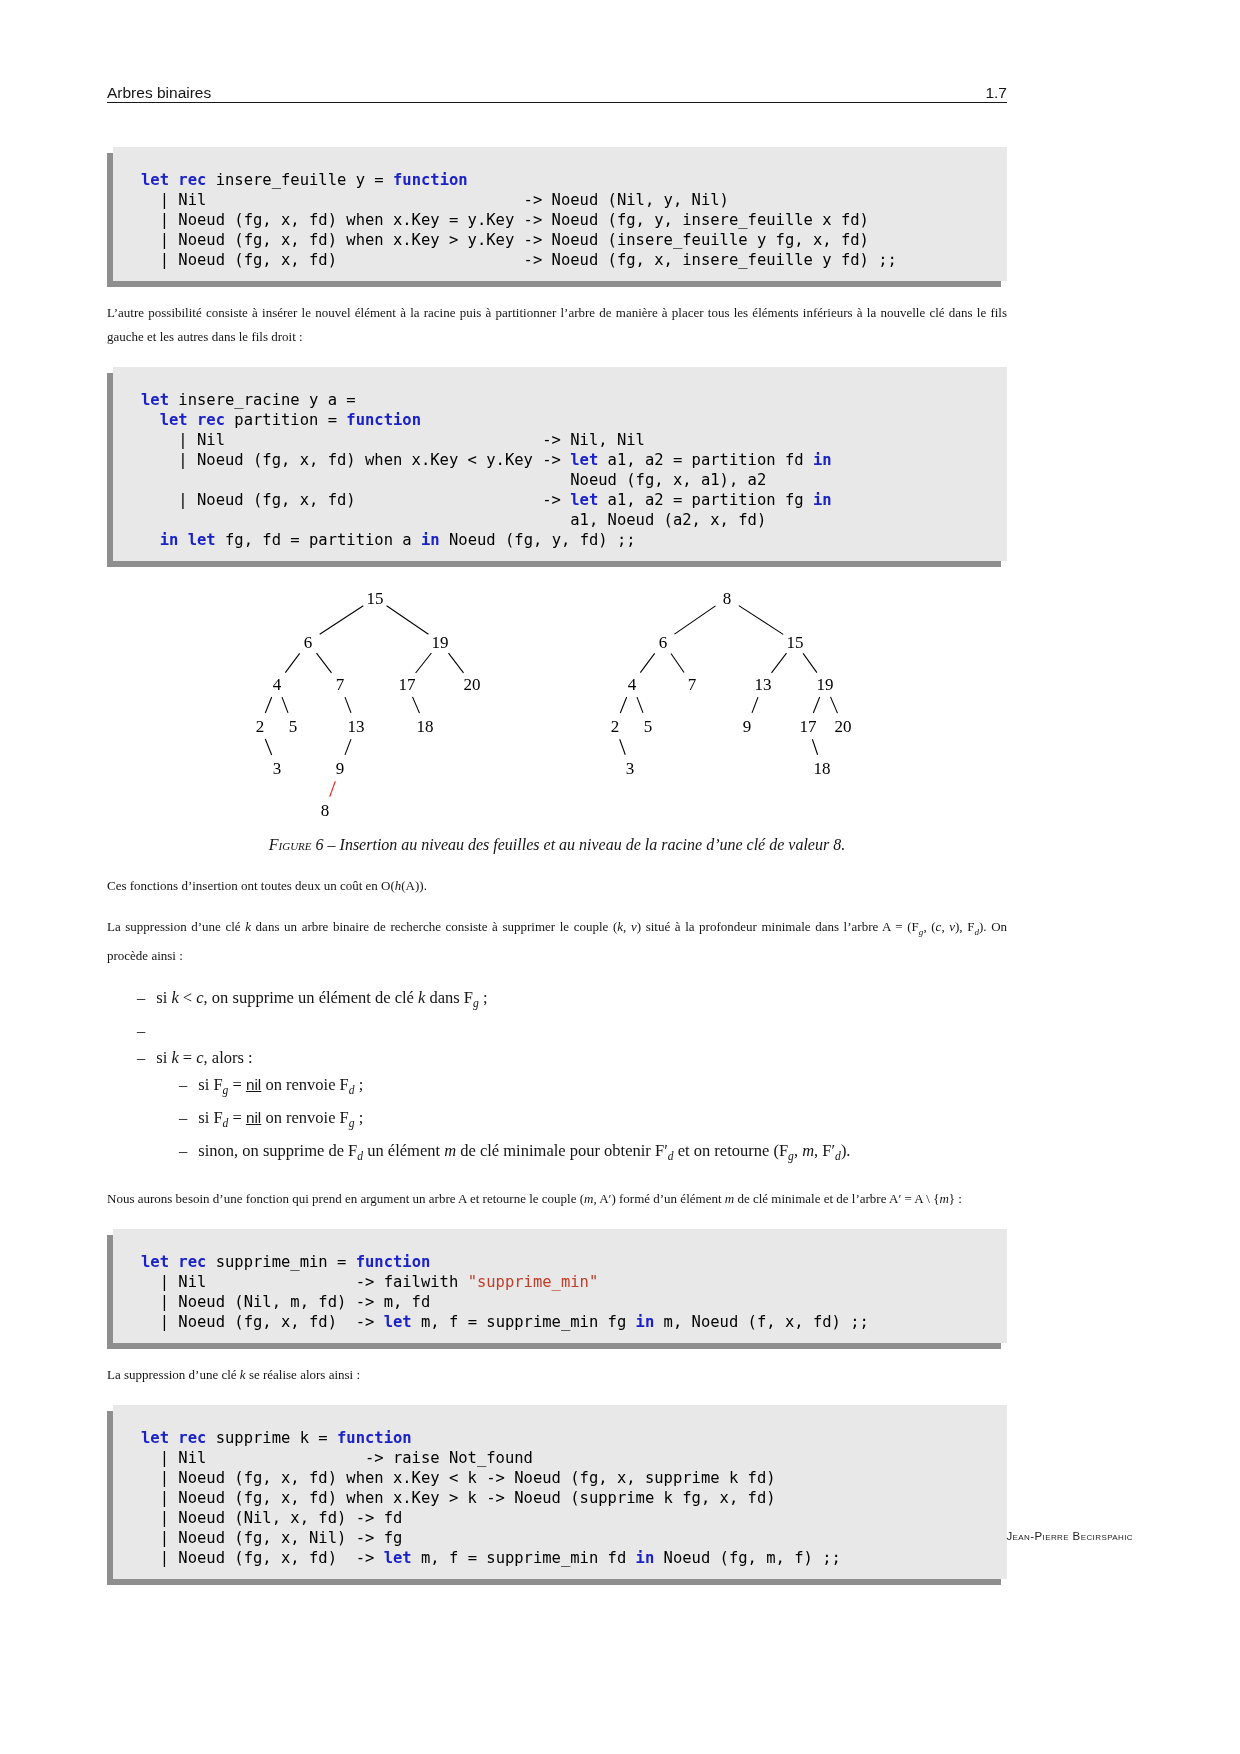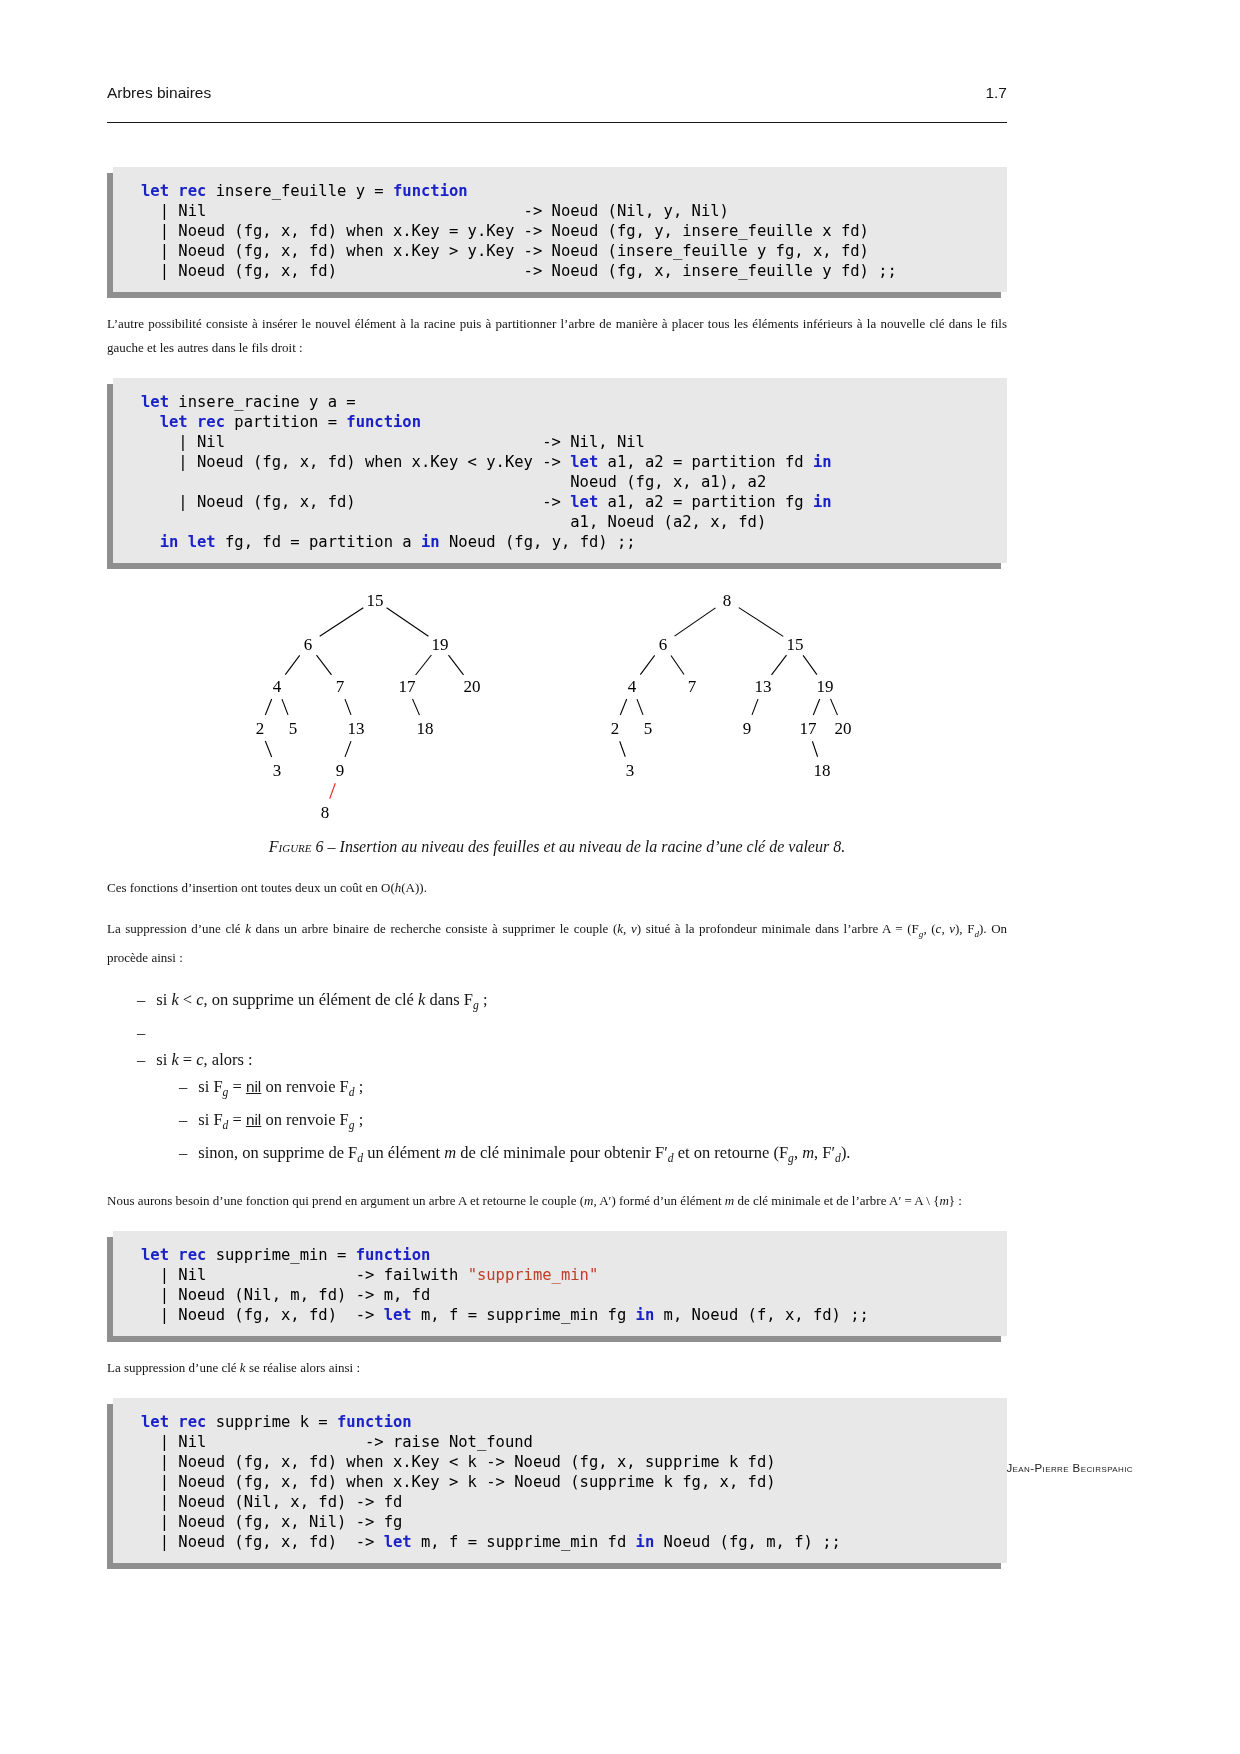--- a/index.html
+++ b/index.html
@@ -6,28 +6,28 @@
   html, body { background:#ffffff; }
   body {
     width:1240px; height:1754px; position:relative; overflow:hidden;
     font-family:"Liberation Serif","DejaVu Serif",serif; color:#141414;
   }
   .page { position:absolute; inset:0; padding:84px 233px 0 107px; }
 
   .header {
     display:flex; justify-content:space-between; align-items:baseline;
     font-family:"Liberation Sans","DejaVu Sans",sans-serif; font-size:15.5px;
-    padding-bottom:20px; border-bottom:1.2px solid #1a1a1a;
+    padding-bottom:0; border-bottom:1.2px solid #1a1a1a;
   }
   .hdr-num { font-weight:normal; }
 
   .codeblock {
     position:relative; background:var(--code-bg,#e8e8e8);
     box-shadow:-6px 6px 0 0 var(--code-shadow,#8f8f8f);
-    margin:18px 0 20px 6px; padding:14px 10px 11px 28px;
+    margin:18px 0 20px 6px; padding:23px 10px 11px 28px;
     font-family:"DejaVu Sans Mono","Liberation Mono",monospace;
     font-size:15.5px; line-height:20px; white-space:pre; color:#000;
   }
   .codeblock.first { margin-top:44px; }
   .kw  { color:var(--kw,#1a21c8); font-weight:bold; }
   .str { color:var(--str,#c03d28); }
 
   p.body-text { font-size:13px; line-height:24px; text-align:justify; margin:17px 0; }
   .it { font-style:italic; }
   .sf { font-family:"Liberation Sans","DejaVu Sans",sans-serif; font-size:0.93em;text-decoration:underline; }
@@ -40,21 +40,21 @@
   .dash { margin-right:11px; }
 
   .figure { margin:18px 0 20px; text-align:center; }
   svg[data-name="trees-svg"] { display:block; }
   svg[data-name="trees-svg"] text {
     font-family:"Liberation Serif","DejaVu Serif",serif; font-size:17px; fill:#000;
   }
   .caption { font-size:16px; margin-top:10px; text-align:center;font-style:italic; }
 
   .footer {
-    position:absolute; right:107px; top:1462px;
+    position:absolute; right:107px; top:1530px;
     font-family:"Liberation Sans","DejaVu Sans",sans-serif;
     font-variant:small-caps; font-size:11.5px; letter-spacing:0.4px; color:#222;
   }
 </style>
 </head>
 <body>
 
 <div class="page" data-name="document-page">
 
   <div class="header" data-name="page-header">

